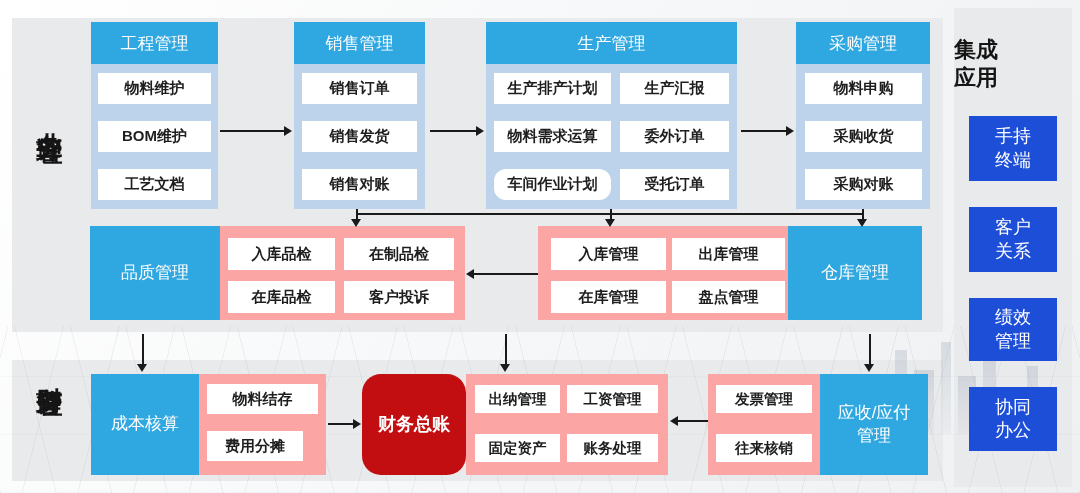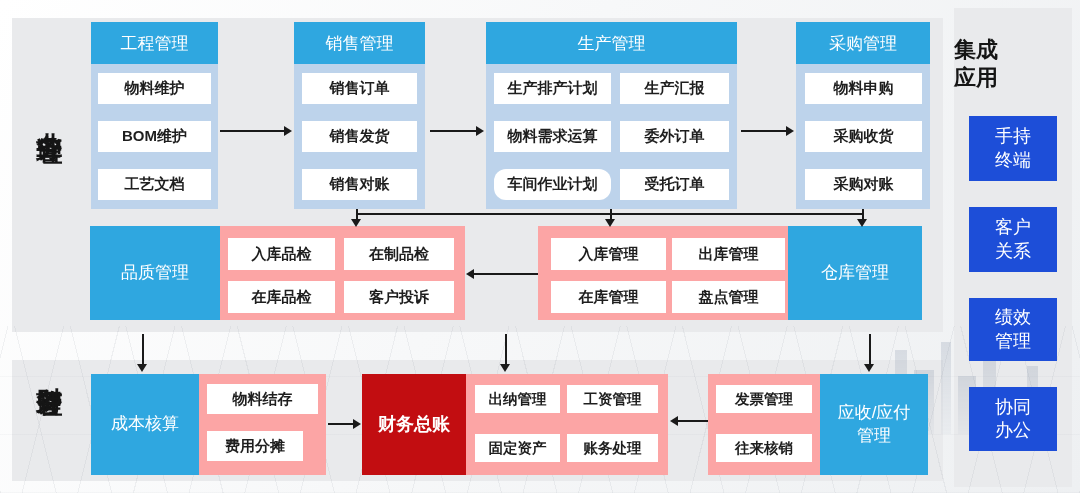--- a/index.html
+++ b/index.html
@@ -137,21 +137,21 @@
     <div class="wbox" style="left:134px;top:55px;width:113px;height:32px;">盘点管理</div>
   </div>
   <div class="blk" style="left:788px;top:226px;width:134px;height:94px;">仓库管理</div>
 
   <div class="blk" style="left:91px;top:374px;width:108px;height:101px;">成本核算</div>
   <div class="ctr" style="left:199px;top:374px;width:127px;height:101px;">
     <div class="wbox" style="left:8px;top:10px;width:111px;height:30px;">物料结存</div>
     <div class="wbox" style="left:8px;top:57px;width:96px;height:30px;">费用分摊</div>
   </div>
 
-  <div class="blk blk-red" style="left:362px;top:374px;width:104px;height:101px;">财务总账</div>
+  <div class="blk blk-red" style="left:362px;top:374px;width:104px;height:101px;border-radius:19px;">财务总账</div>
 
   <div class="ctr" style="left:466px;top:374px;width:202px;height:101px;">
     <div class="wbox" style="left:9px;top:11px;width:85px;height:28px;font-size:14.5px;">出纳管理</div>
     <div class="wbox" style="left:101px;top:11px;width:91px;height:28px;font-size:14.5px;">工资管理</div>
     <div class="wbox" style="left:9px;top:60px;width:85px;height:28px;font-size:14.5px;">固定资产</div>
     <div class="wbox" style="left:101px;top:60px;width:91px;height:28px;font-size:14.5px;">账务处理</div>
   </div>
 
   <div class="ctr" style="left:708px;top:374px;width:112px;height:101px;">
     <div class="wbox" style="left:8px;top:60px;width:96px;height:28px;font-size:14.5px;">往来核销</div>

